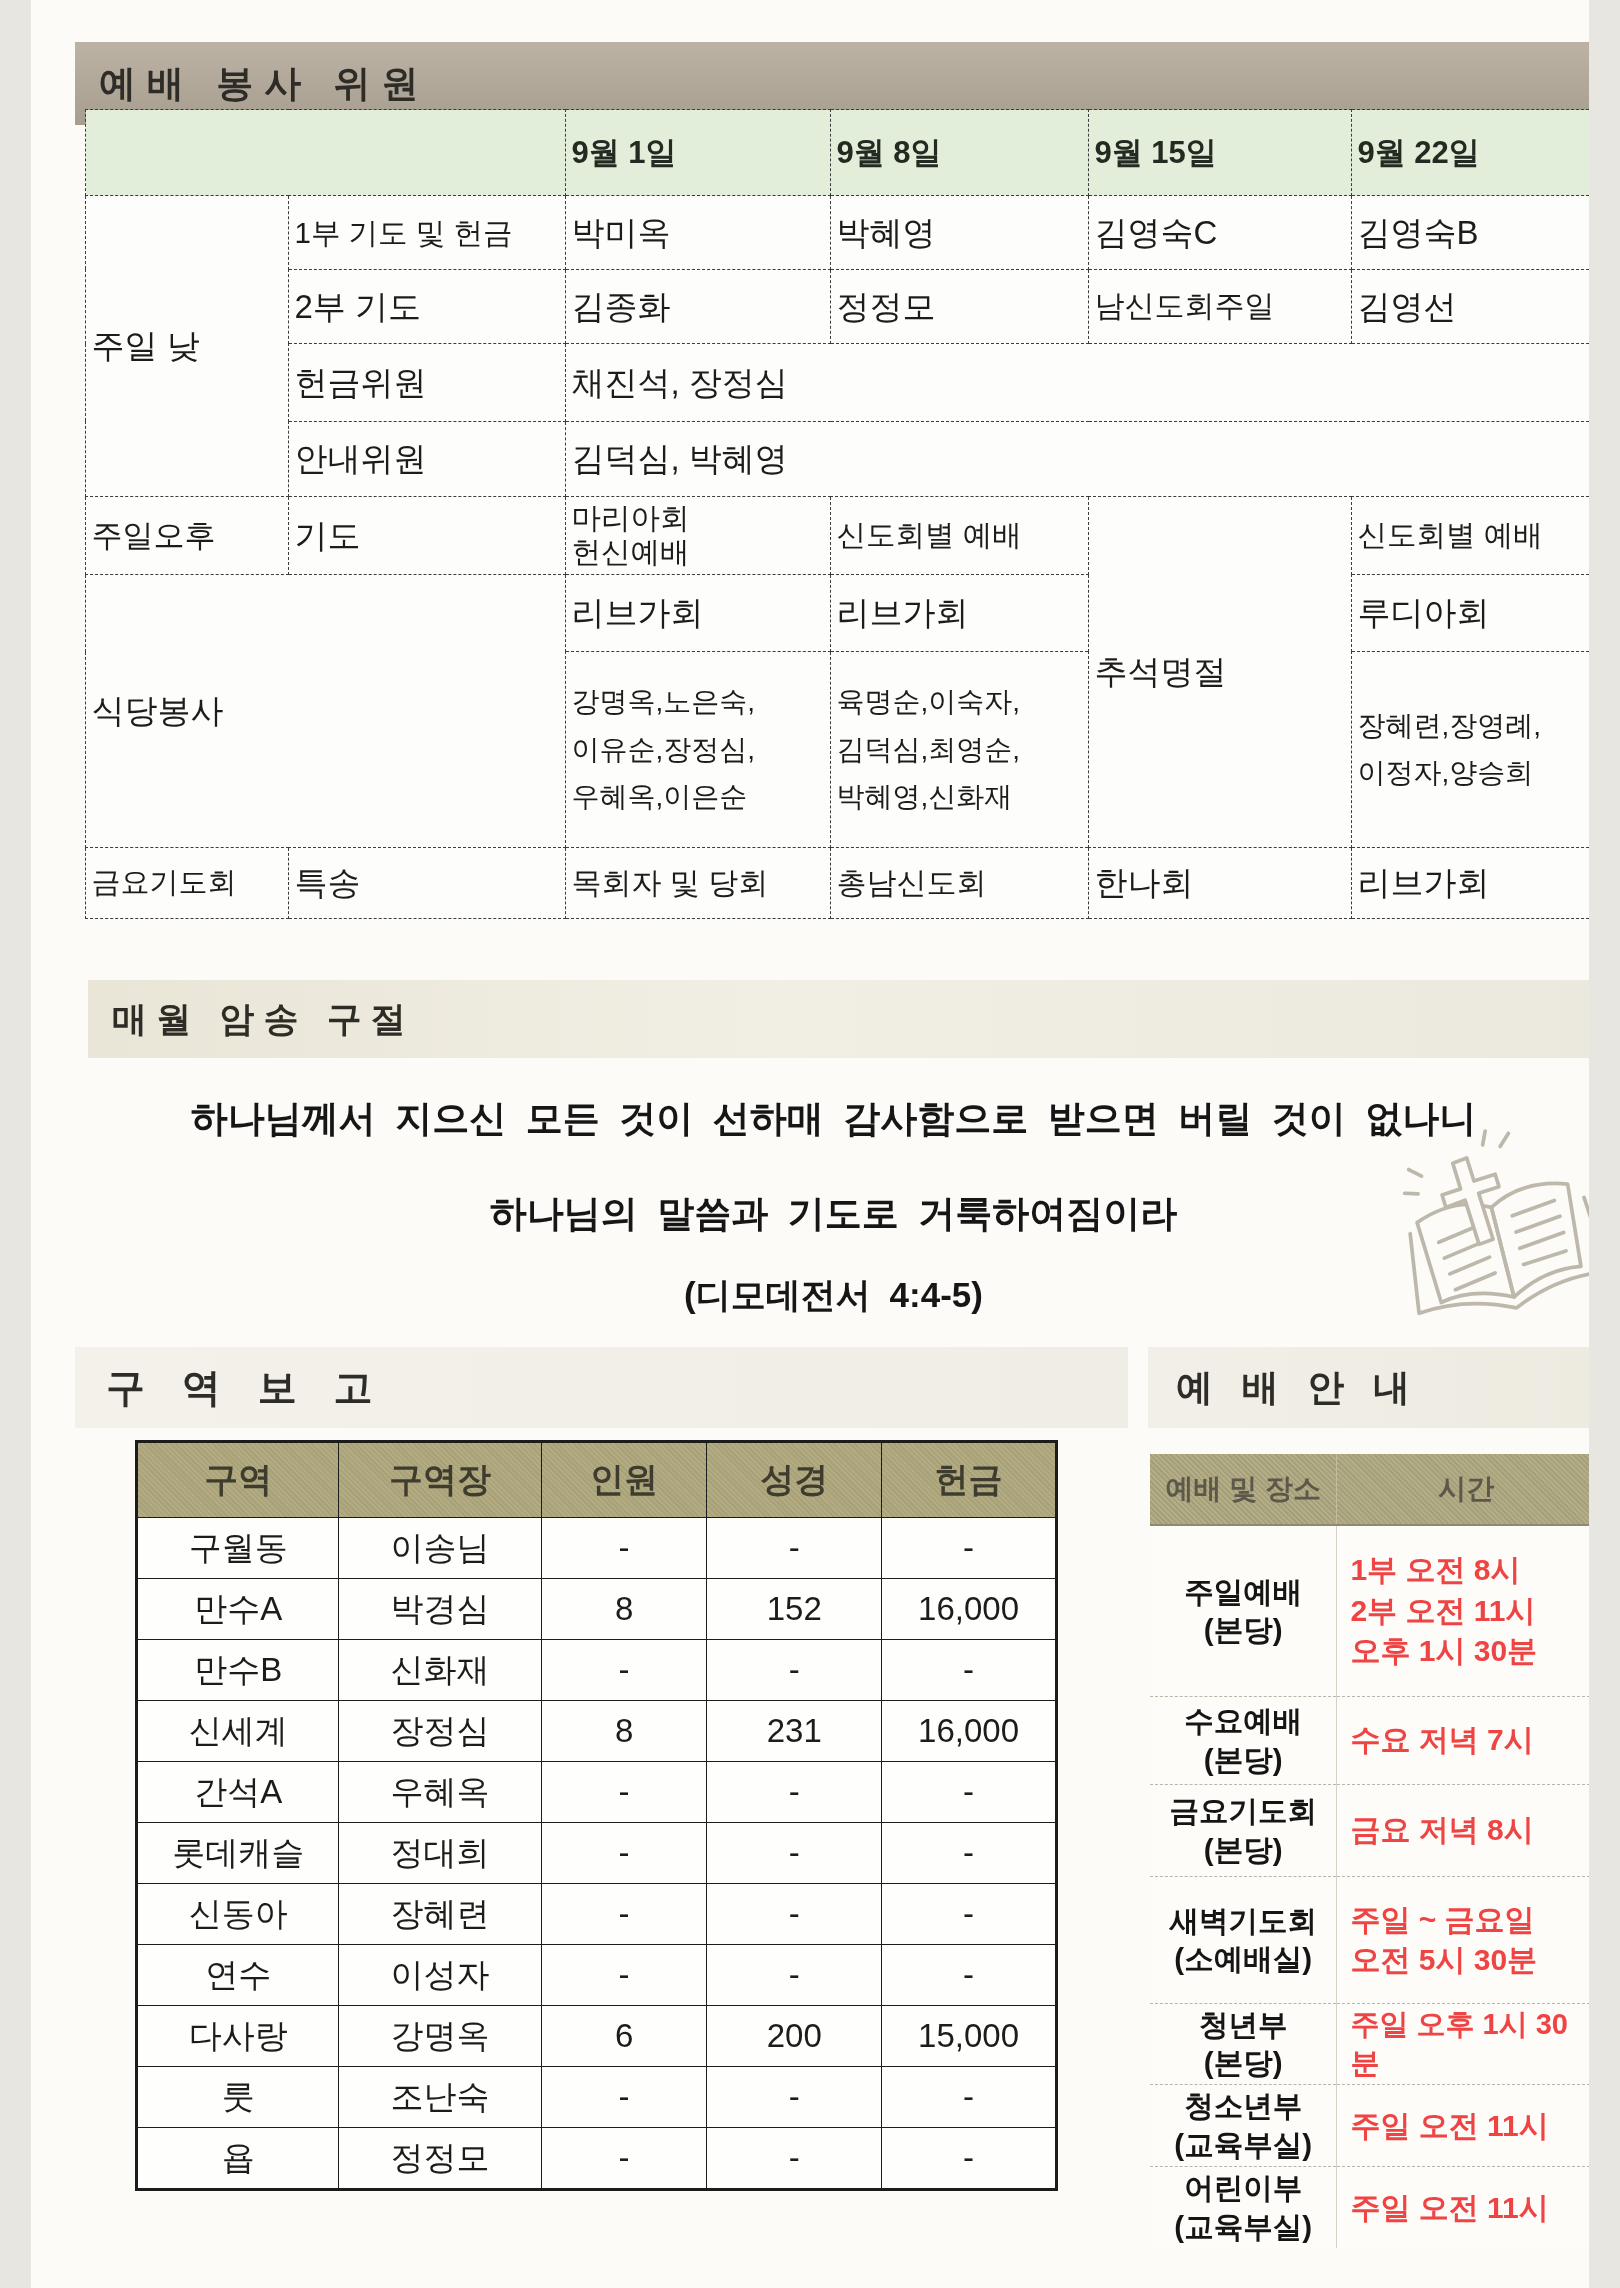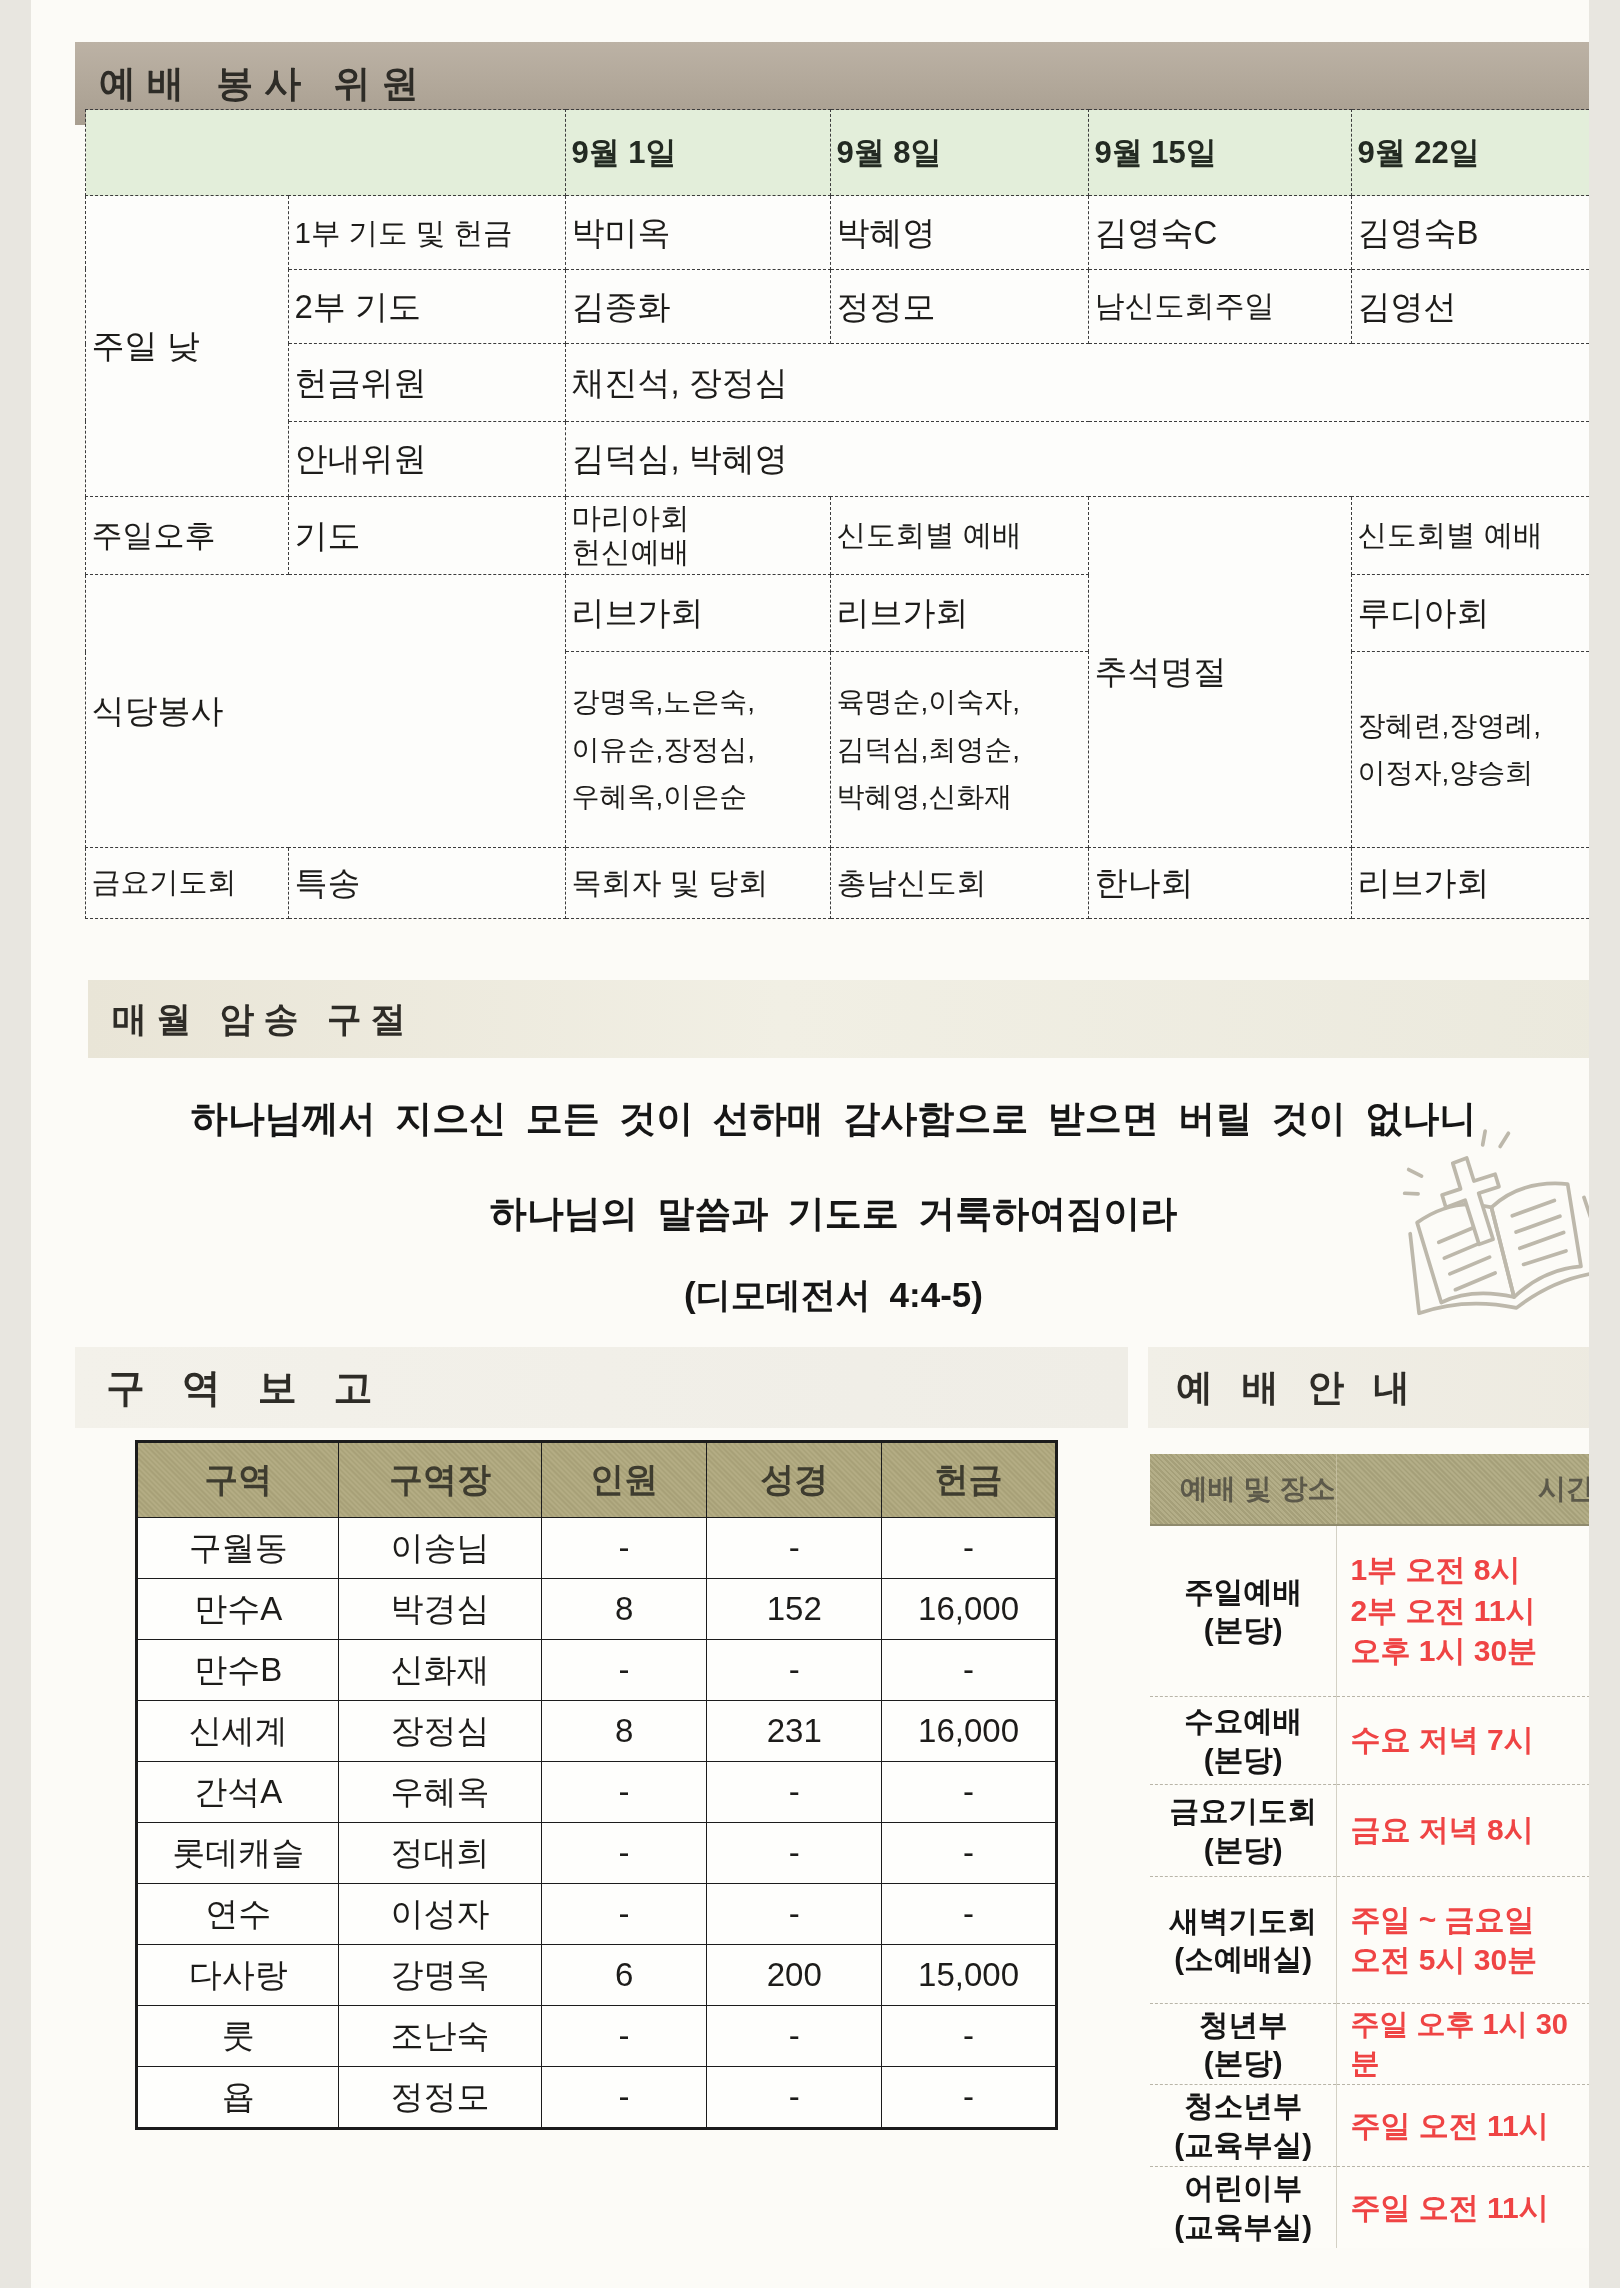--- a/index.html
+++ b/index.html
@@ -61,21 +61,21 @@
        color:#3e3c2f;font-weight:700;height:72px;font-size:34px;}
 
   
   #sg-table{position:absolute;left:1119px;top:1454px;width:445px;
        border-collapse:collapse;table-layout:fixed;}
   #sg-table td{vertical-align:middle;text-align:center;background:#fdfcf8;}
   #sg-table tr.sg-head td{
        background:#aea87f;
        background-image:repeating-linear-gradient(45deg,rgba(0,0,0,.05) 0 1.8px,rgba(255,255,255,.07) 1.8px 3.7px);
        color:#5c594a;font-weight:700;font-size:28px;height:68px;
-       border-bottom:2.8px solid #8f8a6d;text-align:right;}
+       border-bottom:2.8px solid #8f8a6d;}
   #sg-table td.sg-place{font-size:29.5px;font-weight:700;line-height:1.3;color:#151515;}
   #sg-table td.sg-time{font-size:30px;font-weight:600;line-height:1.35;color:#ef4444;
        border-left:1.8px solid #d4d1c5;text-align:left;padding-left:13px;}
   #sg-table tr.sg-row td{border-bottom:1.8px dashed #b9b5a8;}
   #sg-table tr.sg-row:last-child td{border-bottom:none;}
   .sgh1 td{height:168px;} .sgh2 td{height:85px;}  .sgh3 td{height:89px;}
   .sgh4 td{height:124px;} .sgh5 td{height:78px;}  .sgh6 td{height:79px;} .sgh7 td{height:79px;}
 </style>
 </head>
 <body>
@@ -250,20 +250,27 @@
         <td>-</td>
       </tr>
       <tr>
         <td>롯데캐슬</td>
         <td>정대희</td>
         <td>-</td>
         <td>-</td>
         <td>-</td>
       </tr>
       <tr>
+        <td>신동아</td>
+        <td>장혜련</td>
+        <td>-</td>
+        <td>-</td>
+        <td>-</td>
+      </tr>
+      <tr>
         <td>연수</td>
         <td>이성자</td>
         <td>-</td>
         <td>-</td>
         <td>-</td>
       </tr>
       <tr>
         <td>다사랑</td>
         <td>강명옥</td>
         <td>6</td>

